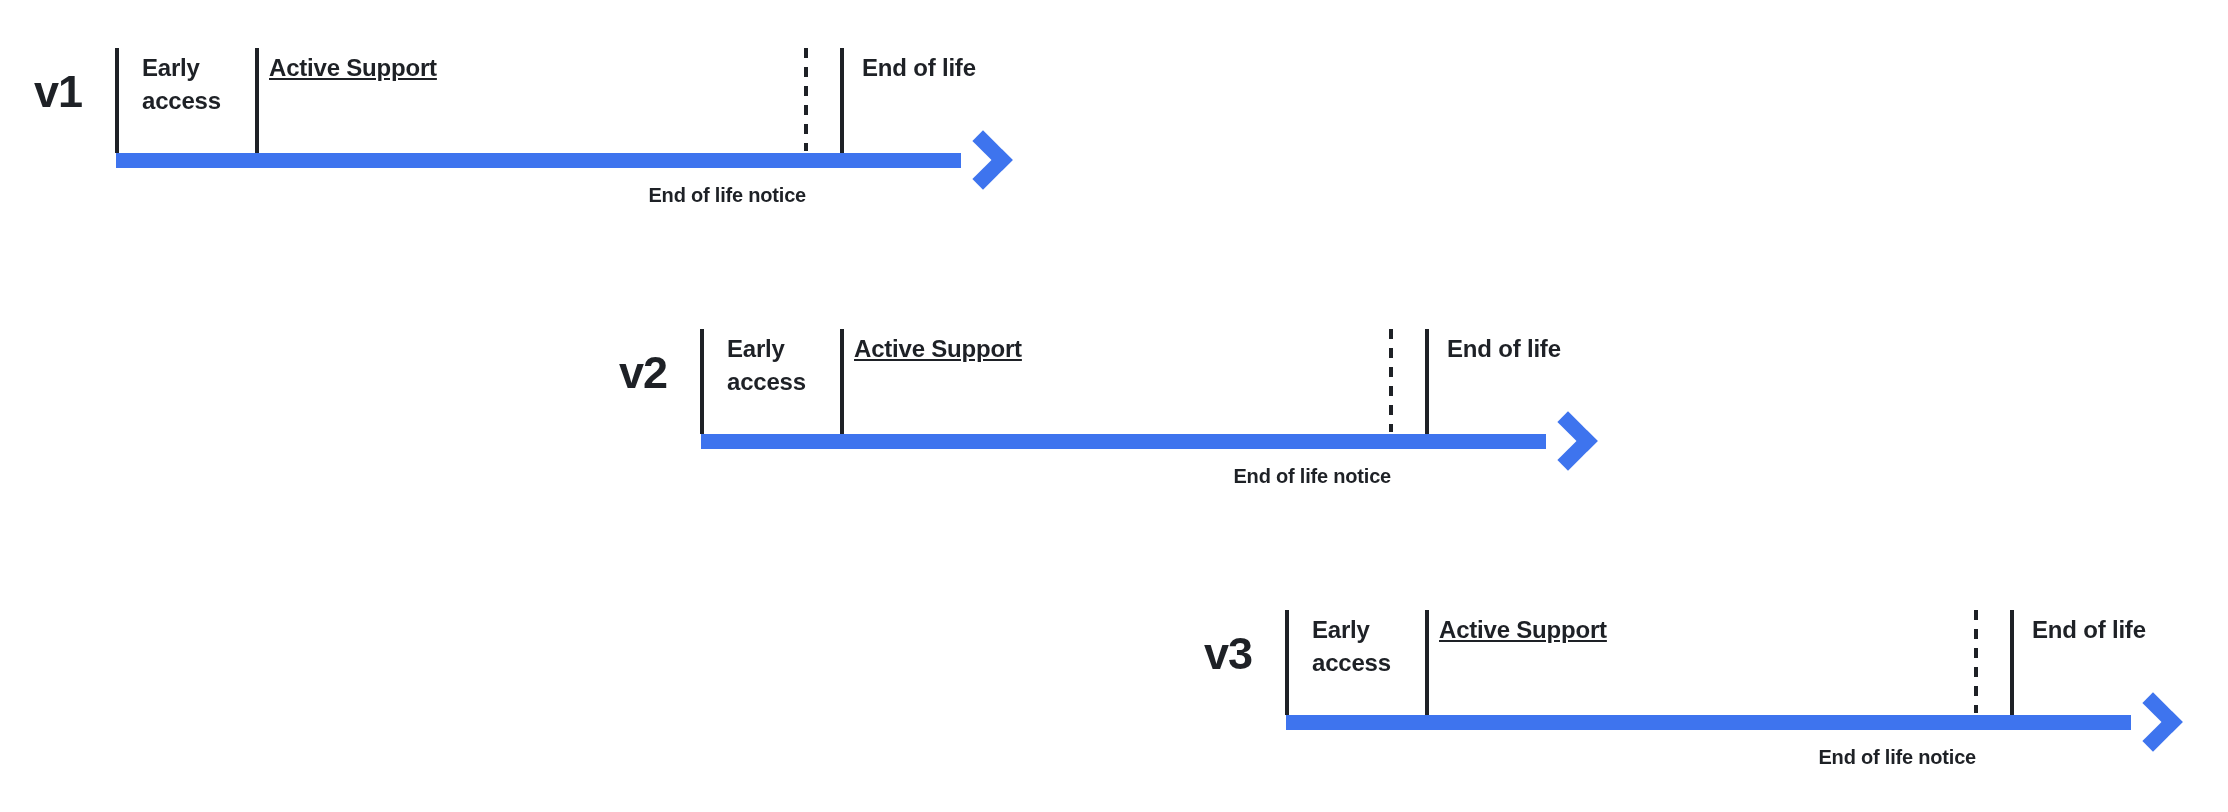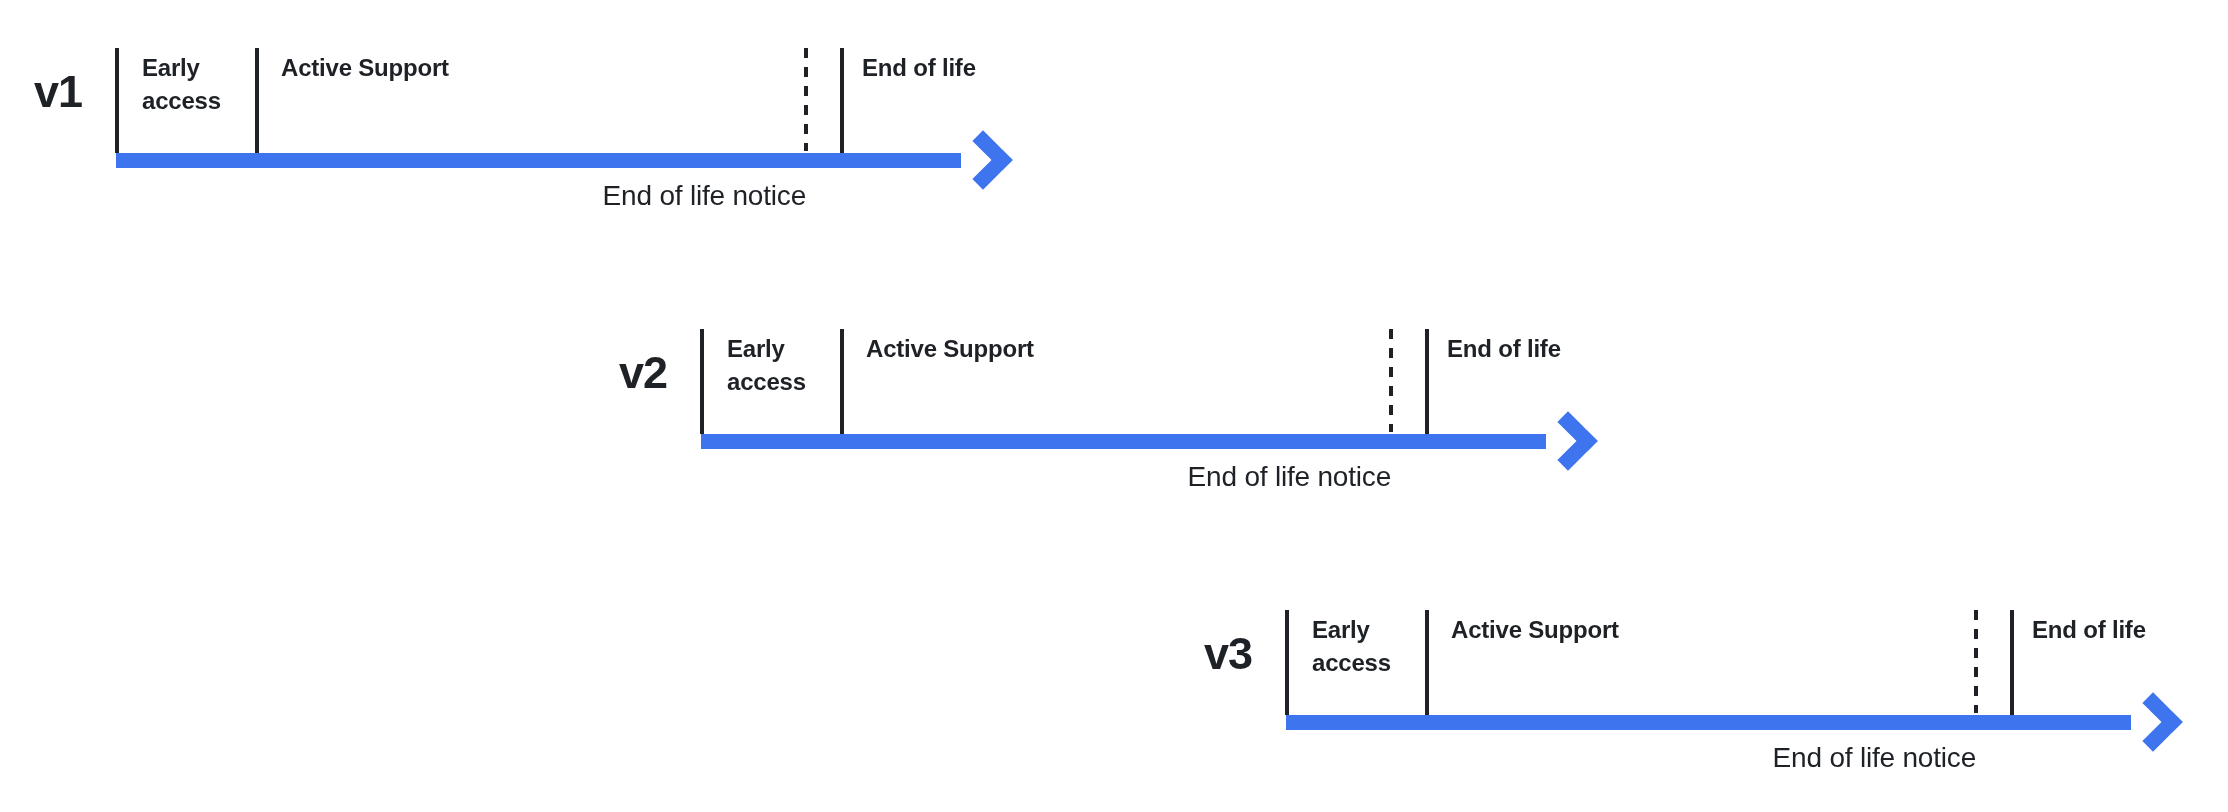--- a/index.html
+++ b/index.html
@@ -64,21 +64,21 @@
   .phase-label {
     position: absolute;
     top: 13px;
     font-size: 24px;
     font-weight: 700;
     line-height: 33px;
     letter-spacing: -0.2px;
     white-space: nowrap;
   }
   .phase-label.early  { left: 116px; width: 120px; white-space: normal; margin-left: 9px; }
-  .phase-label.active { left: 264px; }
+  .phase-label.active { left: 252px; text-decoration: underline; }
   .phase-label.eol    { left: 845px; text-align: right; }
 
   .arrow-shaft {
     position: absolute;
     left: 99px;
     top: 115px;
     width: 845px;
     height: 15px;
     background: var(--accent);
   }
@@ -89,22 +89,22 @@
     width: 27px;
     height: 27px;
     border-top: 15px solid var(--accent);
     border-right: 15px solid var(--accent);
     transform: rotate(45deg);
   }
   .notice-label {
     position: absolute;
     top: 141px;
     right: 241px; 
-    font-size: 28px;
-    font-weight: 400;
+    font-size: 20px;
+    font-weight: 700;
     line-height: 33px;
     letter-spacing: -0.2px;
     white-space: nowrap;
   }
 </style>
 </head>
 <body>
 
 <div class="canvas">
 

